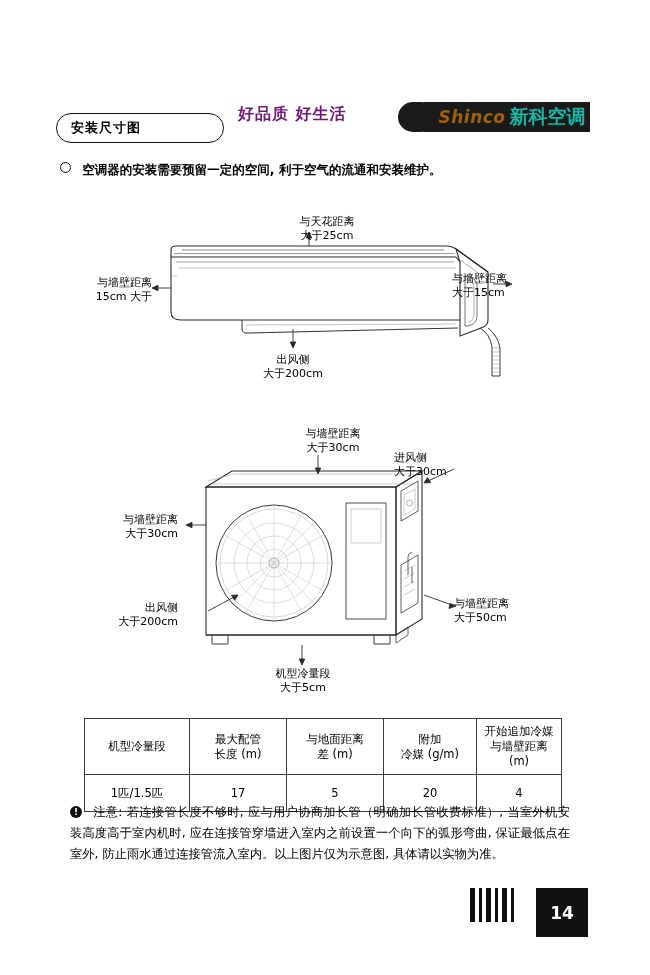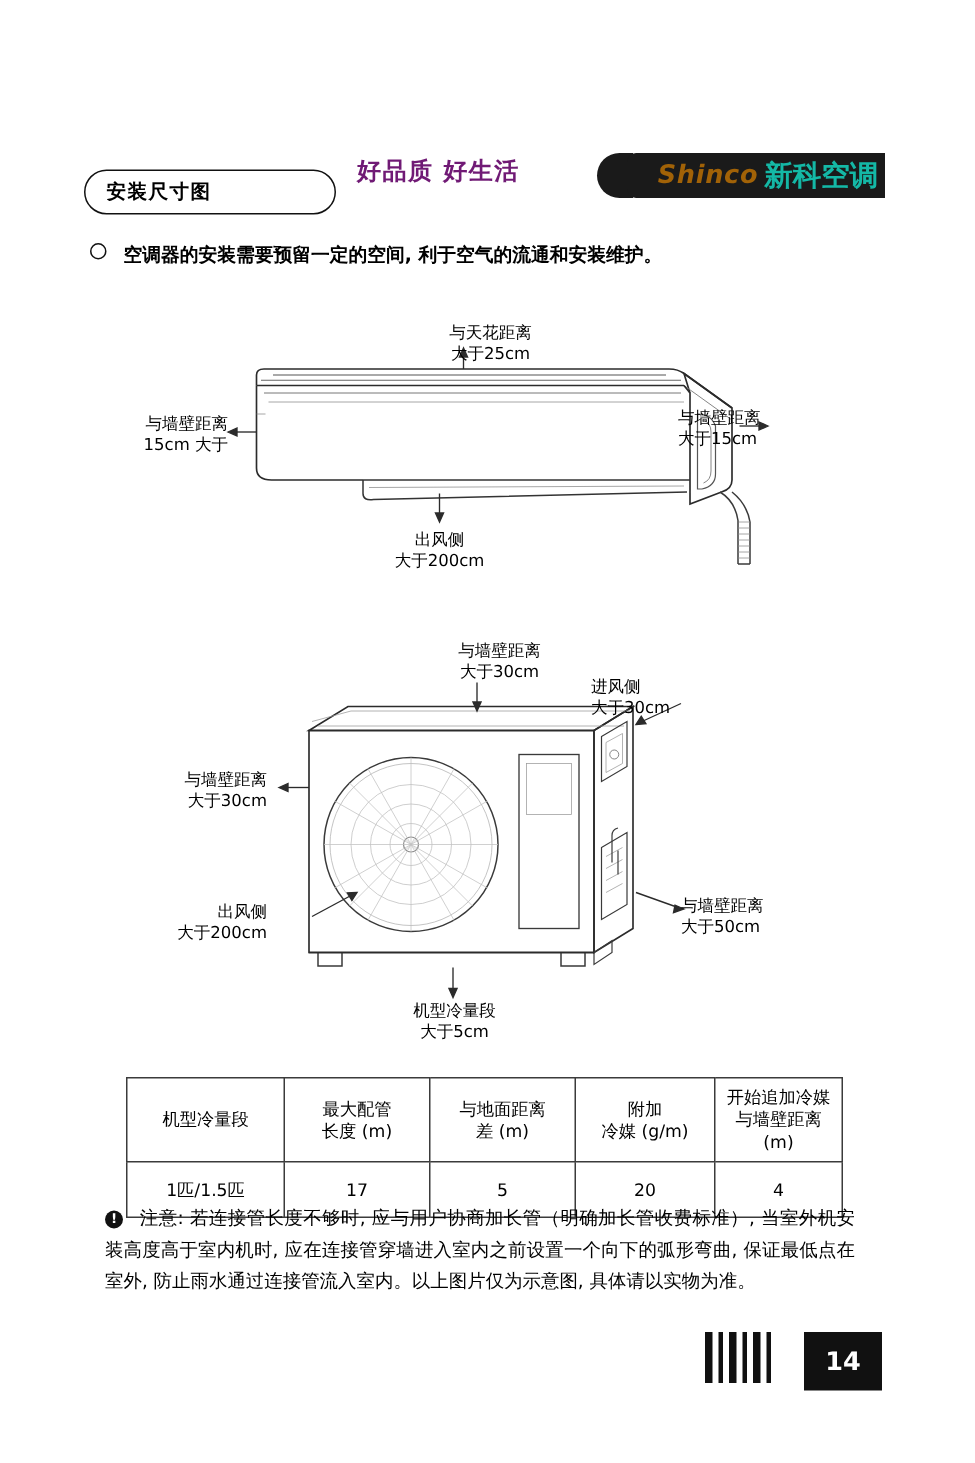--- a/index.html
+++ b/index.html
@@ -189,21 +189,21 @@
   .barcode i {
     display: block;
     width: 5px;
     height: 34px;
     background: #111;
   }
   .barcode i.thin { width: 3px; }
   .pagenum {
     position: absolute;
     left: 66px; top: 0;
-    width: 52px; height: 39px;
+    width: 52px; height: 49px;
     background: #111;
     color: #fff;
     font-size: 17px;
     font-weight: bold;
     display: flex;
     align-items: center;
     justify-content: center;
   }
 
   svg { display: block; }

